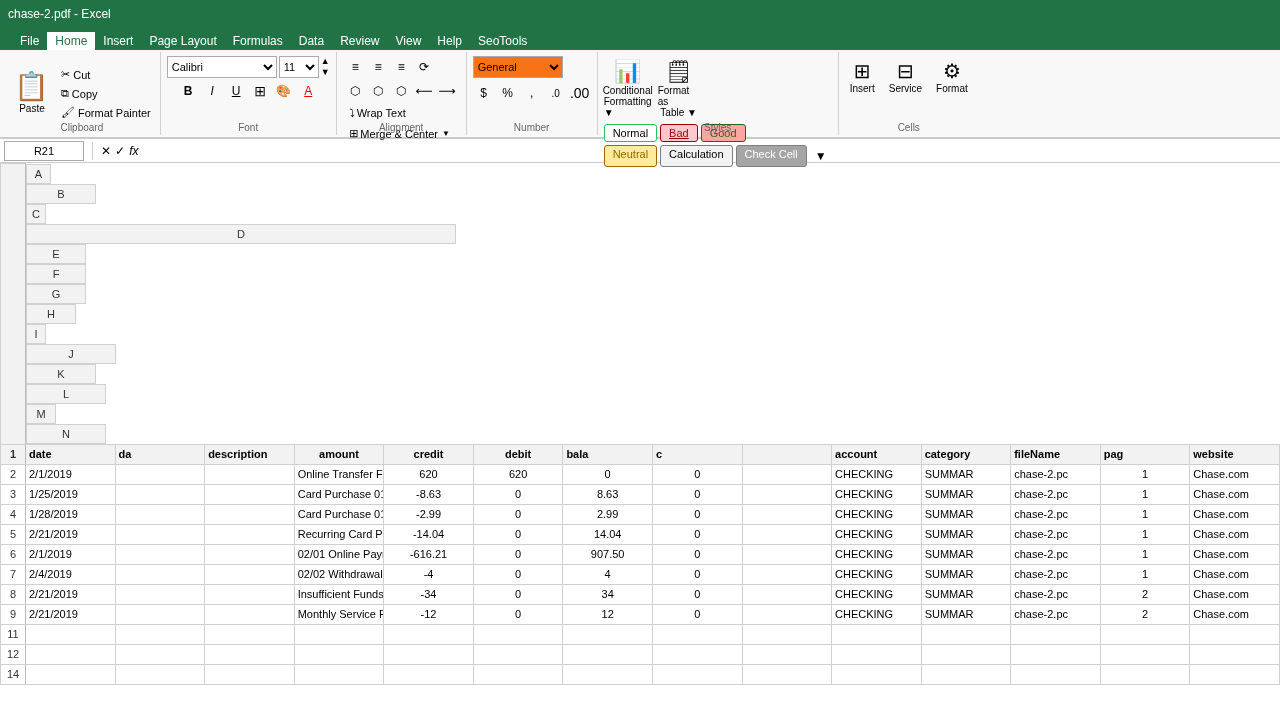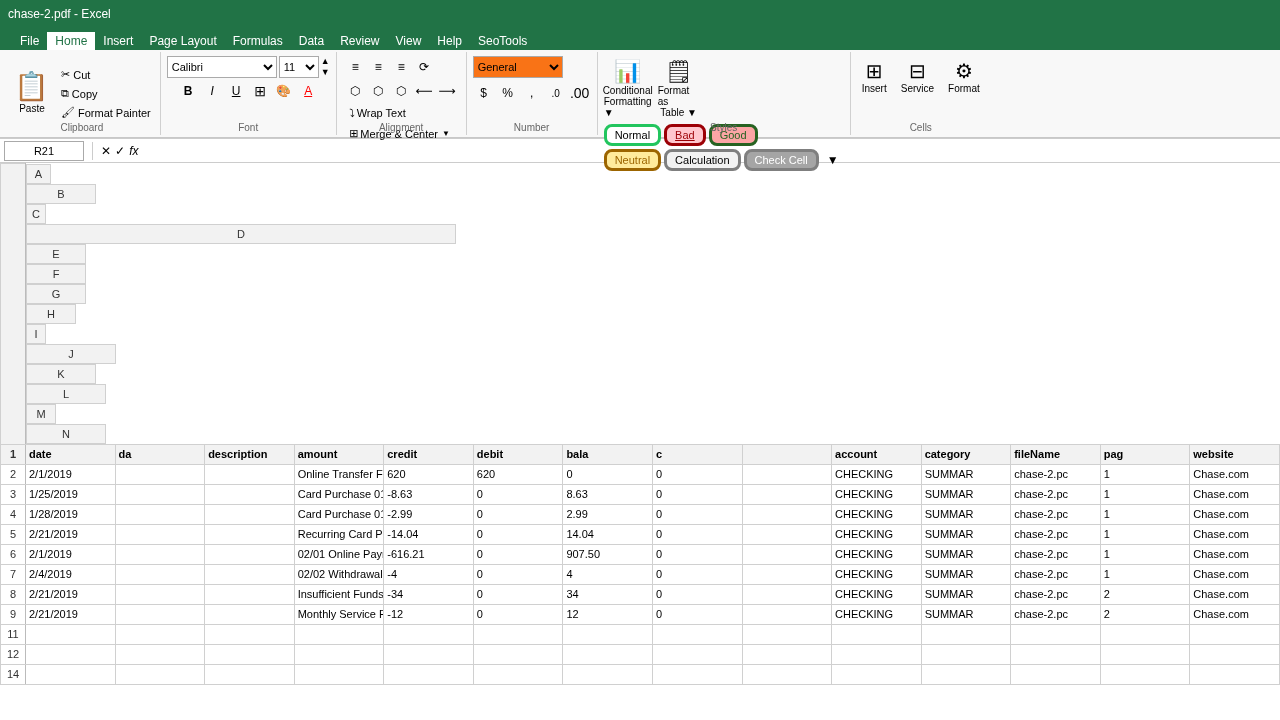--- a/index.html
+++ b/index.html
@@ -184,23 +184,23 @@
     }
 
     
     .number-group { min-width: 100px; }
 
     
     .styles-group { min-width: 200px; }
     .style-cell {
       padding: 2px 8px;
       font-size: 11px;
-      border: 3px solid #22c55e;
-      cursor: pointer;
-      border-radius: 8px;
+      border: 1px solid #22c55e;
+      cursor: pointer;
+      border-radius: 3px;
     }
     .style-normal { background: white; }
     .style-bad { background: #ffc7ce; color: #9c0006; border-color: #9c0006; text-decoration: underline; }
     .style-good { background: #fca5a5; color: #276221; border-color: #276221; }
     .style-neutral { background: #ffeb9c; color: #9c6500; border-color: #9c6500; }
     .style-calculation { background: #f2f2f2; border-color: #7f7f7f; }
     .style-check { background: #a5a5a5; color: white; border-color: #7f7f7f; }
 
     
     .cells-group { min-width: 100px; }
@@ -300,21 +300,21 @@
     table.sheet .header-row td {
       background: #f2f2f2;
       font-weight: bold;
       font-size: 11px;
     }
 
     table.sheet .data-row td {
       background: white;
     }
 
-    .text-right { text-align: left; }
+    .text-right { text-align: center; }
 
     .dropdown-arrow {
       font-size: 8px;
       margin-left: 2px;
     }
 
     .wrap-btn-large {
       display: flex;
       align-items: center;
       gap: 2px;

